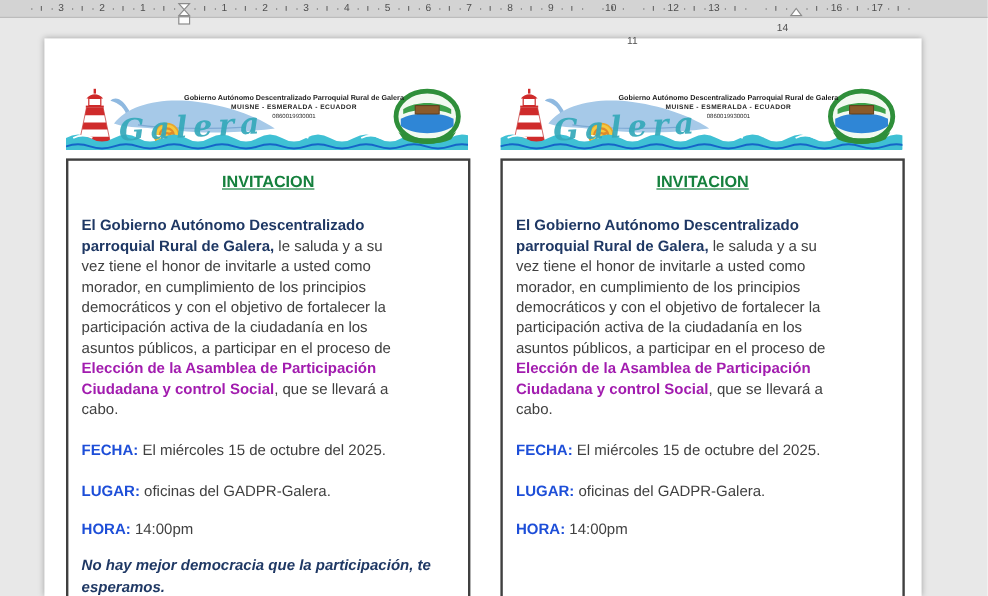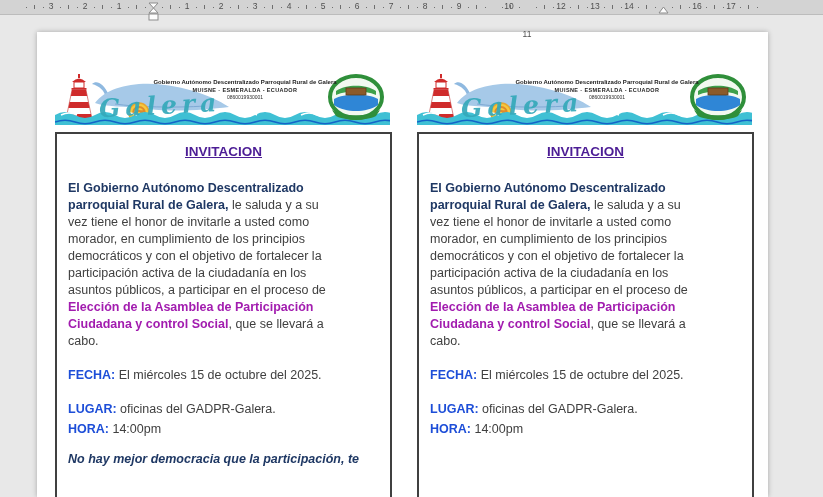--- a/index.html
+++ b/index.html
@@ -42,32 +42,32 @@
     font-family:"DejaVu Serif",serif;font-style:italic;font-weight:bold;
     font-size:25px;color:#35a9ba;letter-spacing:5px;transform:rotate(-3deg);
     opacity:.92;
   }
   
   .inv-box{
     margin-top:7px;width:337px;box-sizing:border-box;min-height:385px;
     border:2px solid #404040;background:#fff;padding:8px 11px 14px 11px;
   }
   .inv-title{
-    text-align:center;color:#4c1d95;font-weight:bold;font-size:13.5px;
+    text-align:center;color:#15803d;font-weight:bold;font-size:13.5px;
     text-decoration:underline;margin-top:2px;
   }
   .para{margin-top:21px;font-size:12.5px;line-height:17px;color:#404040;}
   .pline{white-space:nowrap;}
   .seg-bn{font-weight:bold;color:#1f3864;text-align:center;}
   .seg-bk{font-weight:bold;color:#a21caf;}
   .seg-n{color:#404040;}
   .detail{font-size:12.5px;color:#404040;line-height:16px;}
   .row-fecha{margin-top:17px;}
   .row-lugar{margin-top:18px;}
-  .row-hora{margin-top:4px;}
+  .row-hora{margin-top:16px;}
   .detail .lbl{color:#1d4ed8;font-weight:bold;}
   .closing{
     margin-top:13px;font-size:12.5px;line-height:18px;
     font-style:italic;font-weight:bold;color:#1f3864;
   }
 </style>
 </head>
 <body>
 
 <div class="ruler" id="ruler">
@@ -88,21 +88,21 @@
     <span class="rnum" style="left: 289px;">4</span>
     <span class="rnum" style="left: 323px;">5</span>
     <span class="rnum" style="left: 357px;">6</span>
     <span class="rnum" style="left: 391px;">7</span>
     <span class="rnum" style="left: 425px;">8</span>
     <span class="rnum" style="left: 459px;">9</span>
     <span class="rnum" style="left: 509px;">10</span>
     <span class="rnum" style="left: 527px; margin-top: 28px;">11</span>
     <span class="rnum" style="left: 561px;">12</span>
     <span class="rnum" style="left: 595px;">13</span>
-    <span class="rnum" style="left: 629px;">14</span>
+    <span class="rnum" style="left: 652px; margin-top: 17px;">14</span>
     <span class="rnum" style="left: 697px;">16</span>
     <span class="rnum" style="left: 731px;">17</span>
     <span class="rdot" style="left: 25.5px;"></span>
     <span class="rtick" style="left: 34px;"></span>
     <span class="rdot" style="left: 42.5px;"></span>
     <span class="rdot" style="left: 59.5px;"></span>
     <span class="rtick" style="left: 68px;"></span>
     <span class="rdot" style="left: 76.5px;"></span>
     <span class="rdot" style="left: 93.5px;"></span>
     <span class="rtick" style="left: 102px;"></span>
@@ -228,20 +228,21 @@
         <div class="pline"><span class="seg-n">asuntos públicos, a participar en el proceso de</span></div>
         <div class="pline"><span class="seg-bk">Elección de la Asamblea de Participación</span></div>
         <div class="pline"><span class="seg-bk">Ciudadana y control Social</span><span class="seg-n">, que se llevará a</span></div>
         <div class="pline"><span class="seg-n">cabo.</span></div>
       </div>
       <div class="detail row-fecha"><span class="lbl">FECHA:</span><span> El miércoles 15 de octubre del 2025.</span></div>
       <div class="detail row-lugar"><span class="lbl">LUGAR:</span><span> oficinas del GADPR-Galera.</span></div>
       <div class="detail row-hora"><span class="lbl">HORA:</span><span> 14:00pm</span></div>
       <div class="closing">
         <div>No hay mejor democracia que la participación, te</div>
+        <div>esperamos.</div>
       </div>
     </div>
   </div>
 
   <div class="card c2">
     <div class="banner">
       <svg width="335" height="52" viewBox="0 0 335 52">
         <g>
           <rect x="23" y="1" width="2" height="4" fill="#cf2b2b"></rect>
           <path d="M17,9 Q24,2 31,9 Z" fill="#cf2b2b"></path>

